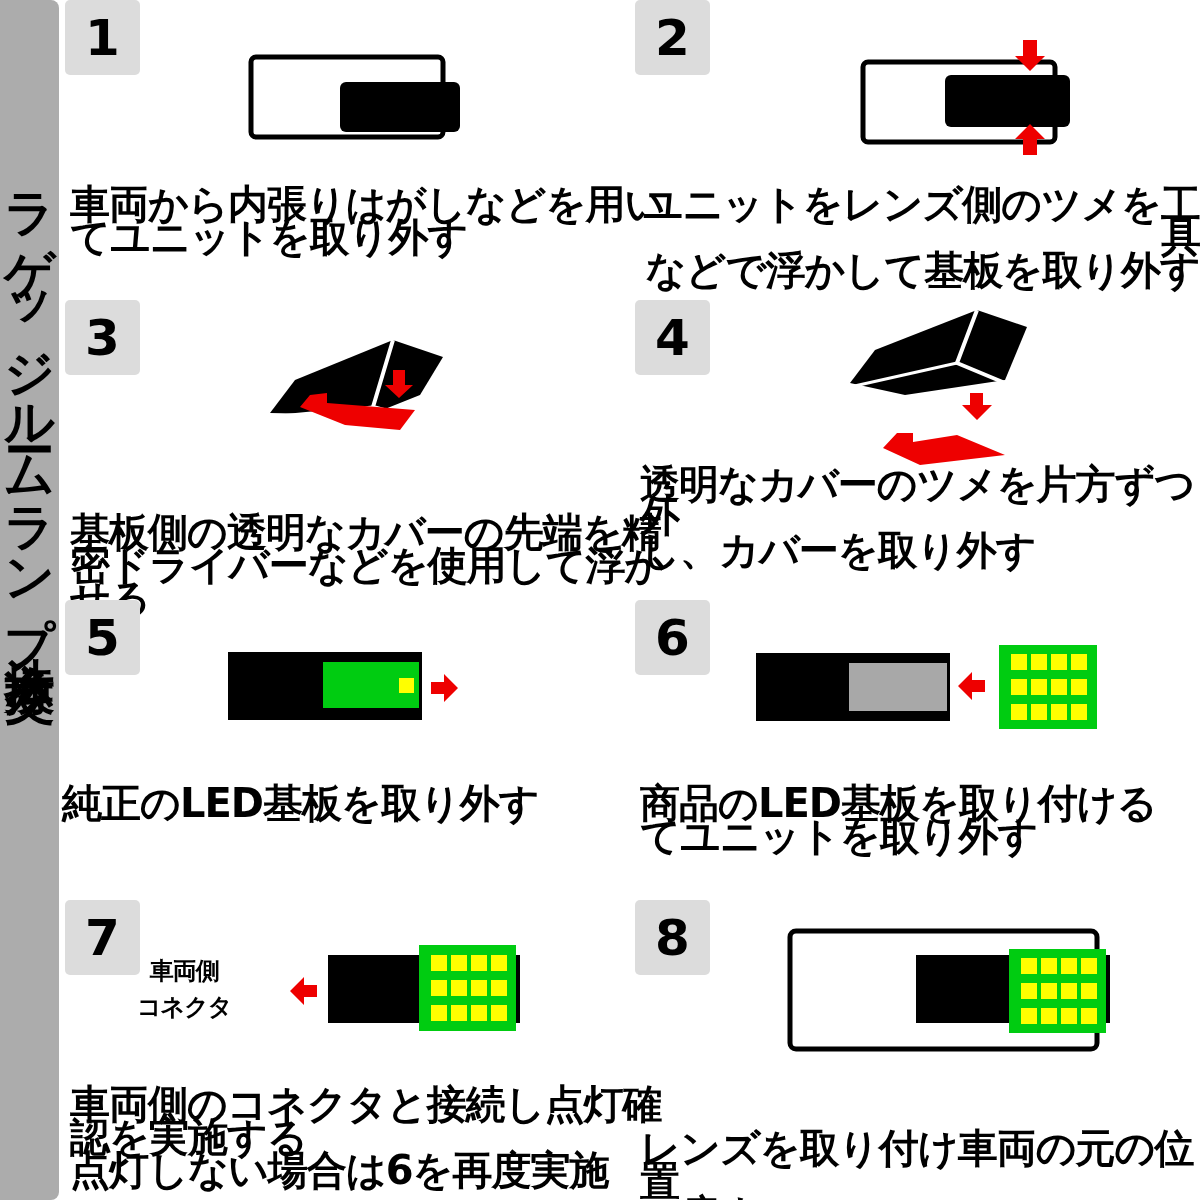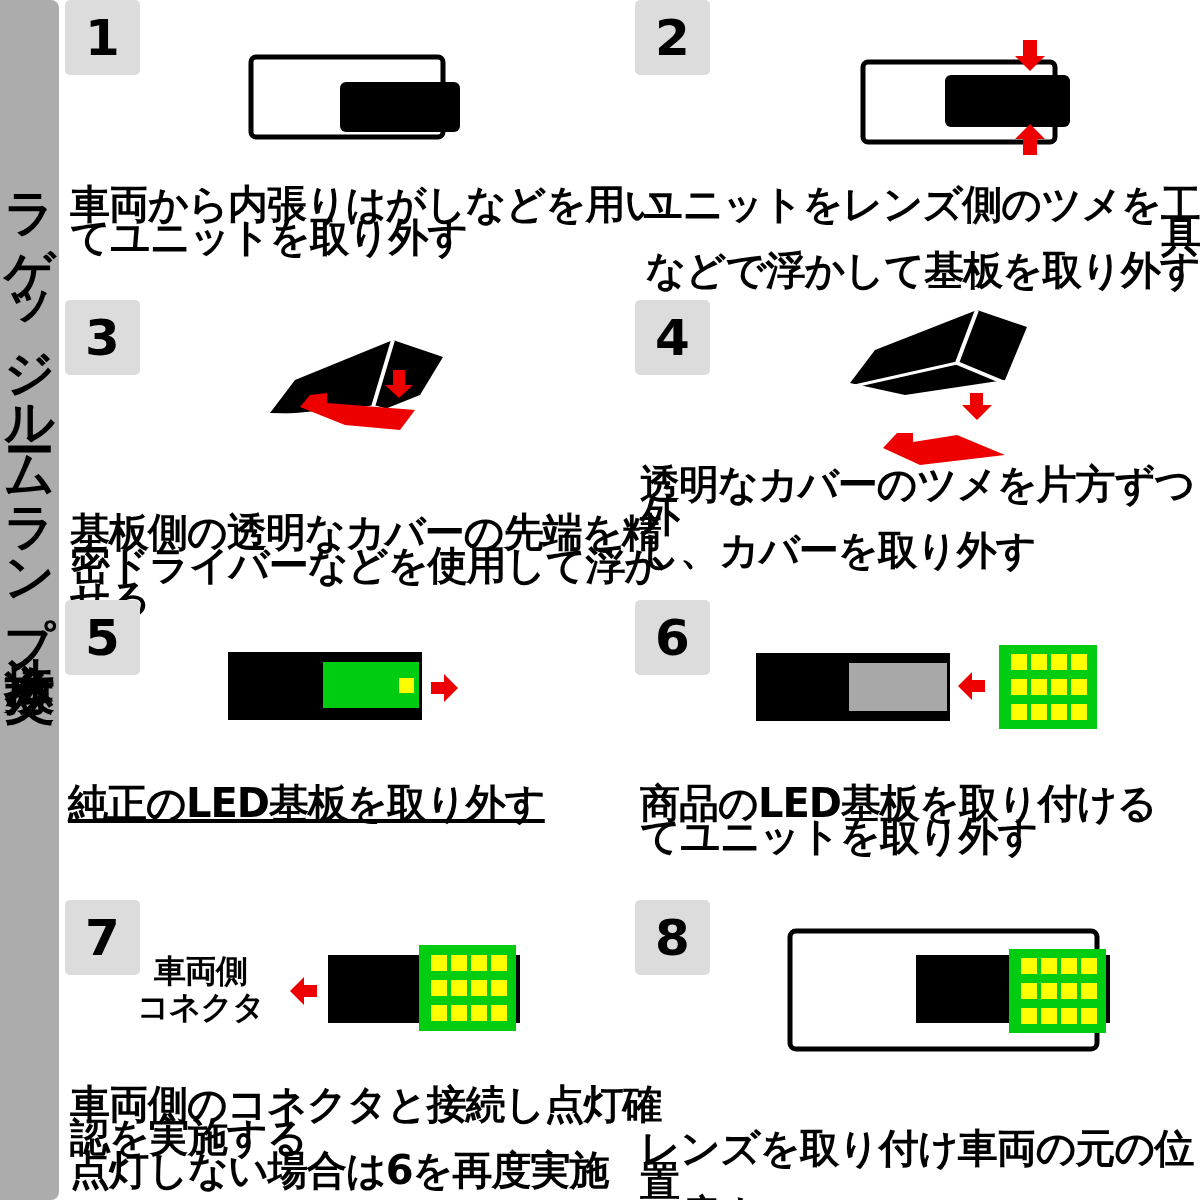--- a/index.html
+++ b/index.html
@@ -10,21 +10,21 @@
   .sidebar-title { position:absolute; left:0; top:158px; width:59px;
                    writing-mode:vertical-rl; text-orientation:upright;
                    font-size:50px; font-weight:bold; line-height:59px;
                    letter-spacing:-4px; }
   .num { position:absolute; width:75px; height:75px; background:#dcdcdc;
          border-radius:5px; font-size:50px; font-weight:bold;
          display:flex; align-items:center; justify-content:center; }
   .desc { position:absolute; font-size:40px; font-weight:bold; line-height:33px;
           white-space:pre-line; letter-spacing:-1px; }
   .fig { position:absolute; }
-  .conn-label { position:absolute; font-size:32px; font-weight:bold;
+  .conn-label { position:absolute; font-size:24px; font-weight:bold;
                 line-height:36px; text-align:center; white-space:pre-line; letter-spacing:-1px; }
 </style>
 </head>
 <body>
 
 <div class="sidebar">
   <div class="sidebar-title">ラゲッジルームランプ交換方法</div>
 </div>
 
 <div class="num" style="left:65px;top:0px;">1</div>
@@ -78,21 +78,21 @@
 
 <div class="num" style="left:65px;top:600px;">5</div>
 <svg class="fig" style="left:228px;top:652px;" width="235" height="70">
   <rect x="0" y="0" width="194" height="68" fill="#000"></rect>
   <rect x="95" y="10" width="96" height="46" fill="#00cc11"></rect>
   <rect x="171" y="26" width="15" height="15" fill="#ffff00"></rect>
   <g>
       <polygon points="203,30 216,30 216,22 230,36 216,50 216,42 203,42" fill="#ee0000"></polygon>
     </g>
 </svg>
-<div class="desc" style="left:68px;top:787px;text-decoration:underline;">純正のLED基板を取り外す</div>
+<div class="desc" style="left:62px;top:787px;">純正のLED基板を取り外す</div>
 
 <div class="num" style="left:635px;top:600px;">6</div>
 <svg class="fig" style="left:755px;top:645px;" width="345" height="90">
   <rect x="1" y="8" width="194" height="68" fill="#000"></rect>
   <rect x="94" y="18" width="98" height="48" fill="#a8a8a8"></rect>
   <g>
       <polygon points="230,35 217,35 217,27 203,41 217,55 217,47 230,47" fill="#ee0000"></polygon>
     </g>
   <rect x="244" y="0" width="98" height="84" fill="#00cc11"></rect>
   <g fill="#ffff00">

